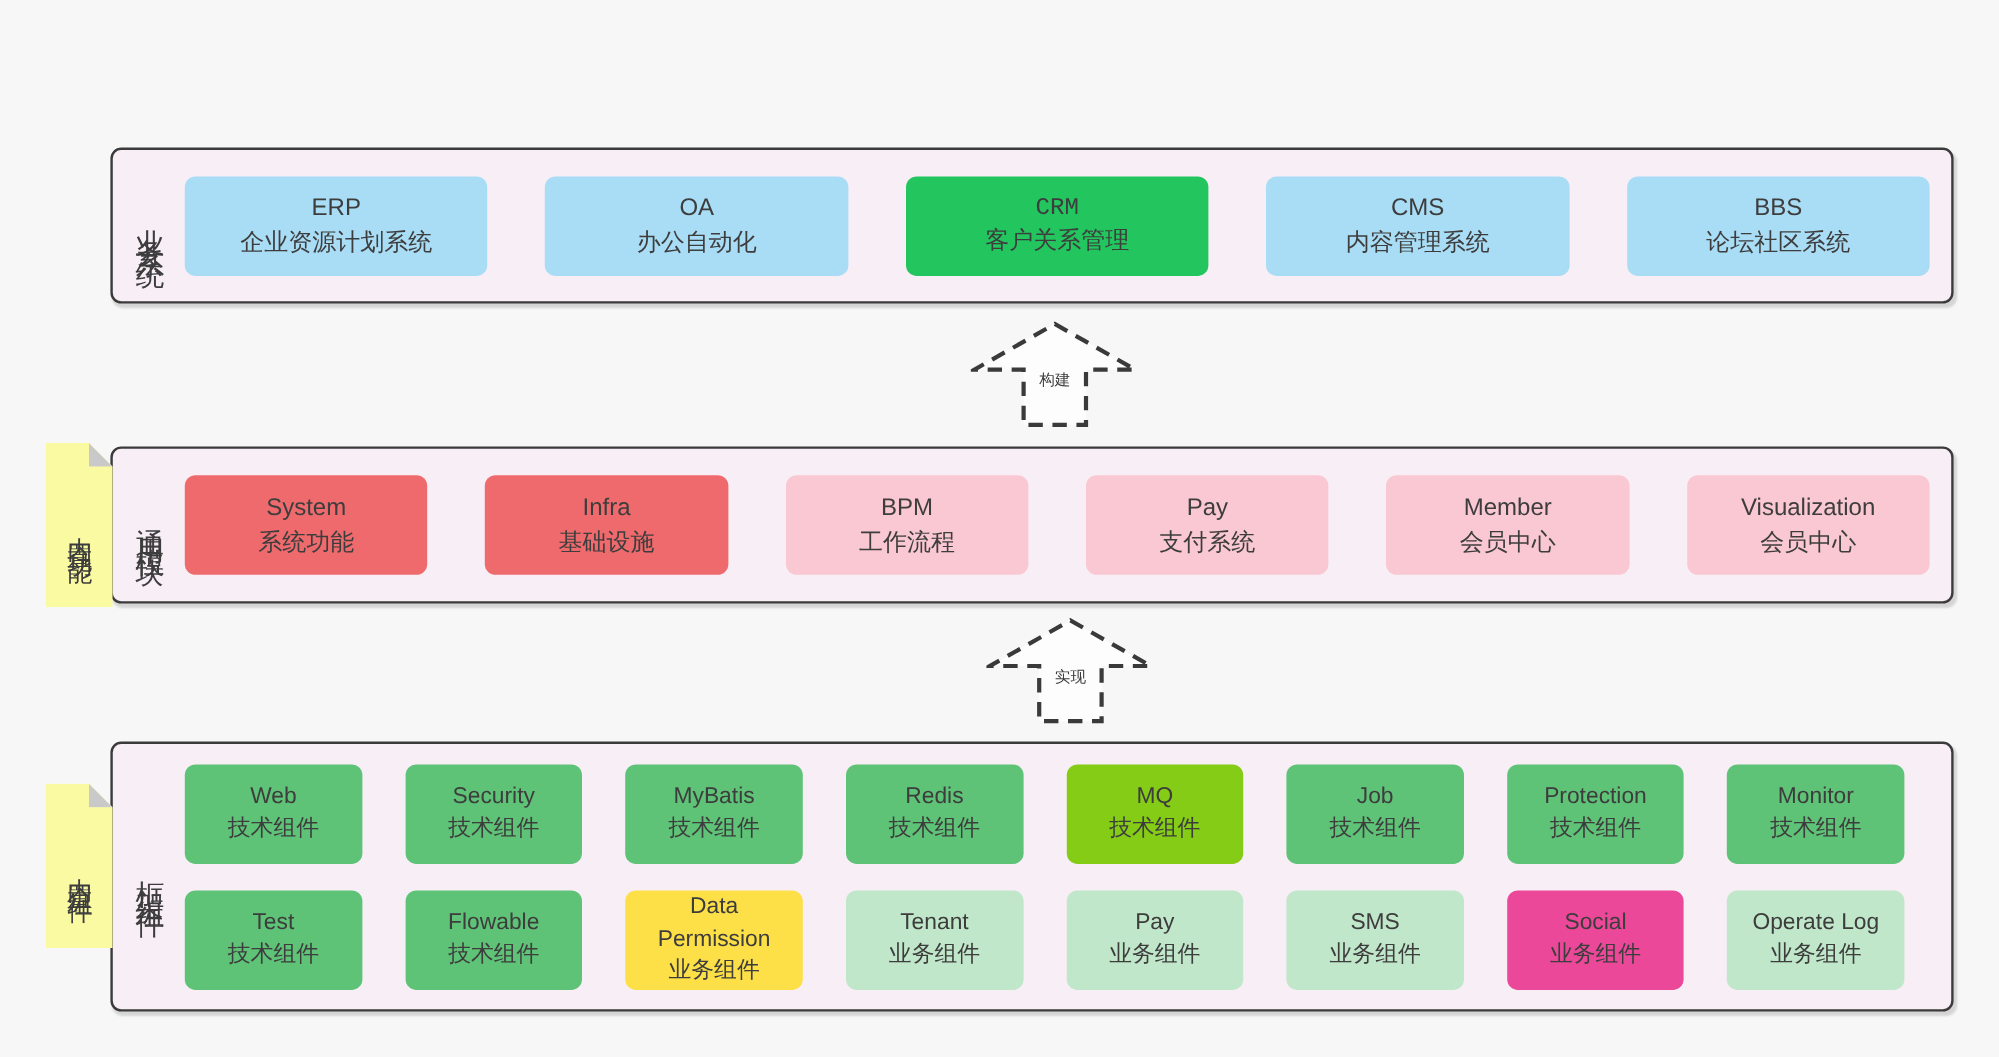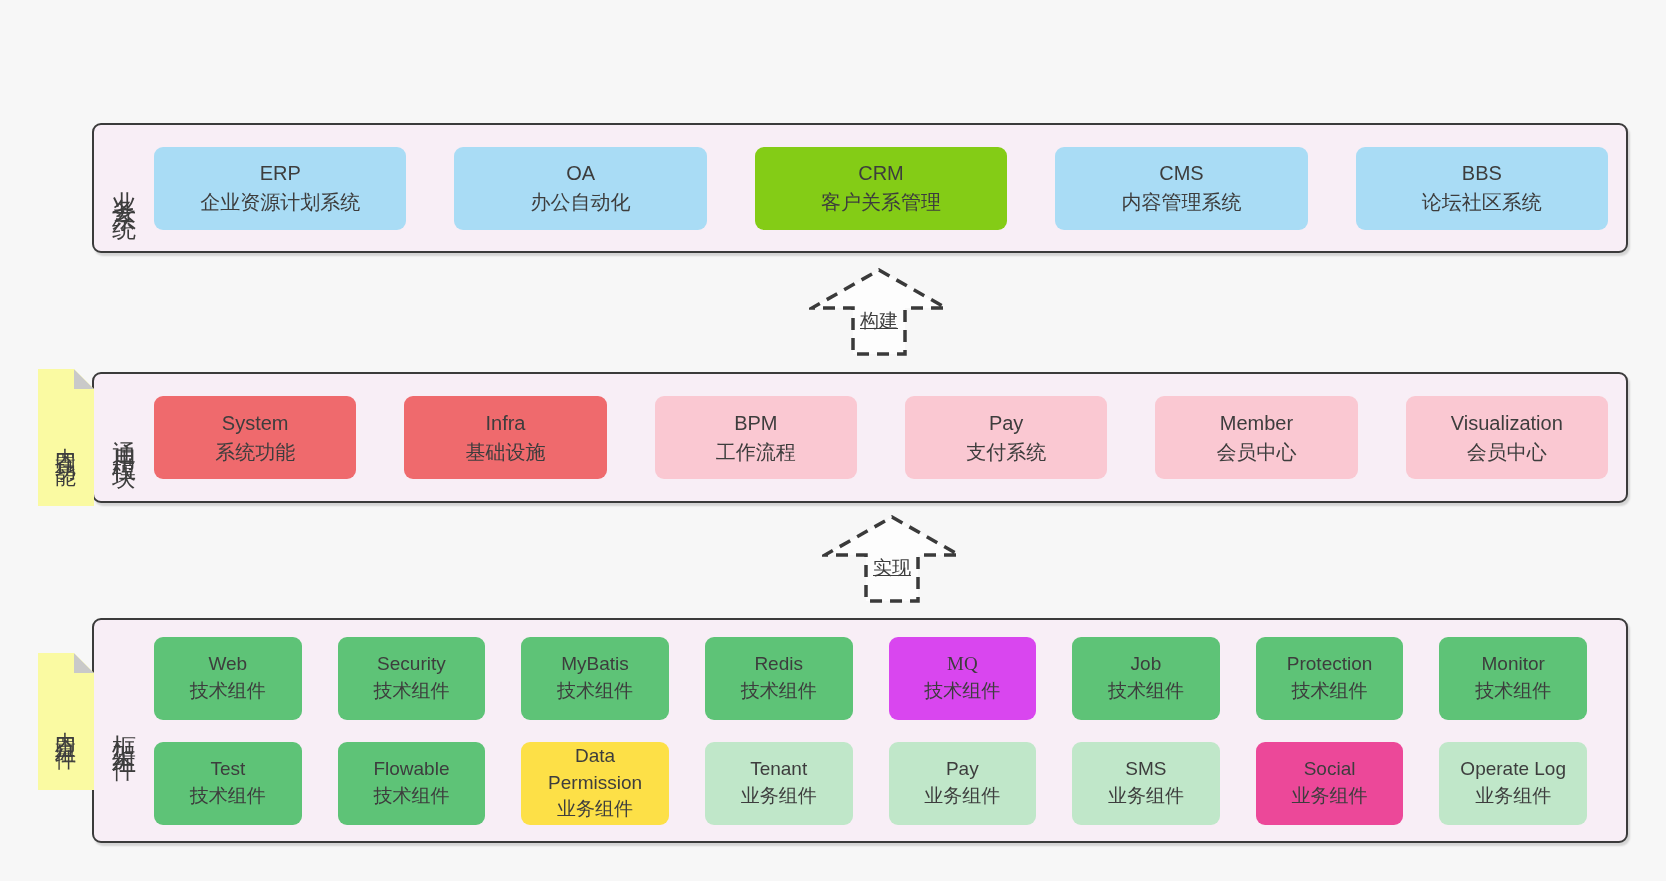--- a/index.html
+++ b/index.html
@@ -89,24 +89,23 @@
   .arrow{position:absolute;width:140px;height:90px;}
   #arrow-0{left:809px;top:267px;}
   #arrow-1{left:822px;top:514px;}
   .arrow svg{display:block;}
   .arrow-label{
     position:absolute;
     left:50%;top:40px;
     transform:translateX(-50%);
     background:#fdfdfd;
     padding:1px 4px;
-    font-size:19px;
+    font-size:13px;
     white-space:nowrap;
     color:#3d3d3d;
-    text-decoration:underline;
   }
 </style>
 </head>
 <body>
 
 <div class="canvas">
 
   <section class="layer" id="layer-0" style="background: rgb(248, 238, 246); border-color: rgb(59, 59, 59);">
     <div class="layer-label-col">
       <span class="v-text">业务系统</span>
@@ -114,21 +113,21 @@
     <div class="boxes">
         <div class="row cols-6">
           <div class="box" style="background: rgb(169, 220, 245);">
             <div class="box-name">ERP</div>
             <div class="box-desc">企业资源计划系统</div>
           </div>
           <div class="box" style="background: rgb(169, 220, 245);">
             <div class="box-name">OA</div>
             <div class="box-desc">办公自动化</div>
           </div>
-          <div class="box" style="background: #84cc16;">
+          <div class="box" style="background: #22c55e; font-family: Liberation Mono, monospace;">
             <div class="box-name">CRM</div>
             <div class="box-desc">客户关系管理</div>
           </div>
           <div class="box" style="background: rgb(169, 220, 245);">
             <div class="box-name">CMS</div>
             <div class="box-desc">内容管理系统</div>
           </div>
           <div class="box" style="background: rgb(169, 220, 245);">
             <div class="box-name">BBS</div>
             <div class="box-desc">论坛社区系统</div>
@@ -186,21 +185,21 @@
             <div class="box-desc">技术组件</div>
           </div>
           <div class="box" style="background: rgb(94, 195, 119);">
             <div class="box-name">MyBatis</div>
             <div class="box-desc">技术组件</div>
           </div>
           <div class="box" style="background: rgb(94, 195, 119);">
             <div class="box-name">Redis</div>
             <div class="box-desc">技术组件</div>
           </div>
-          <div class="box" style="background: #d946ef; font-family: Liberation Serif, serif;">
+          <div class="box" style="background: #84cc16;">
             <div class="box-name">MQ</div>
             <div class="box-desc">技术组件</div>
           </div>
           <div class="box" style="background: rgb(94, 195, 119);">
             <div class="box-name">Job</div>
             <div class="box-desc">技术组件</div>
           </div>
           <div class="box" style="background: rgb(94, 195, 119);">
             <div class="box-name">Protection</div>
             <div class="box-desc">技术组件</div>

